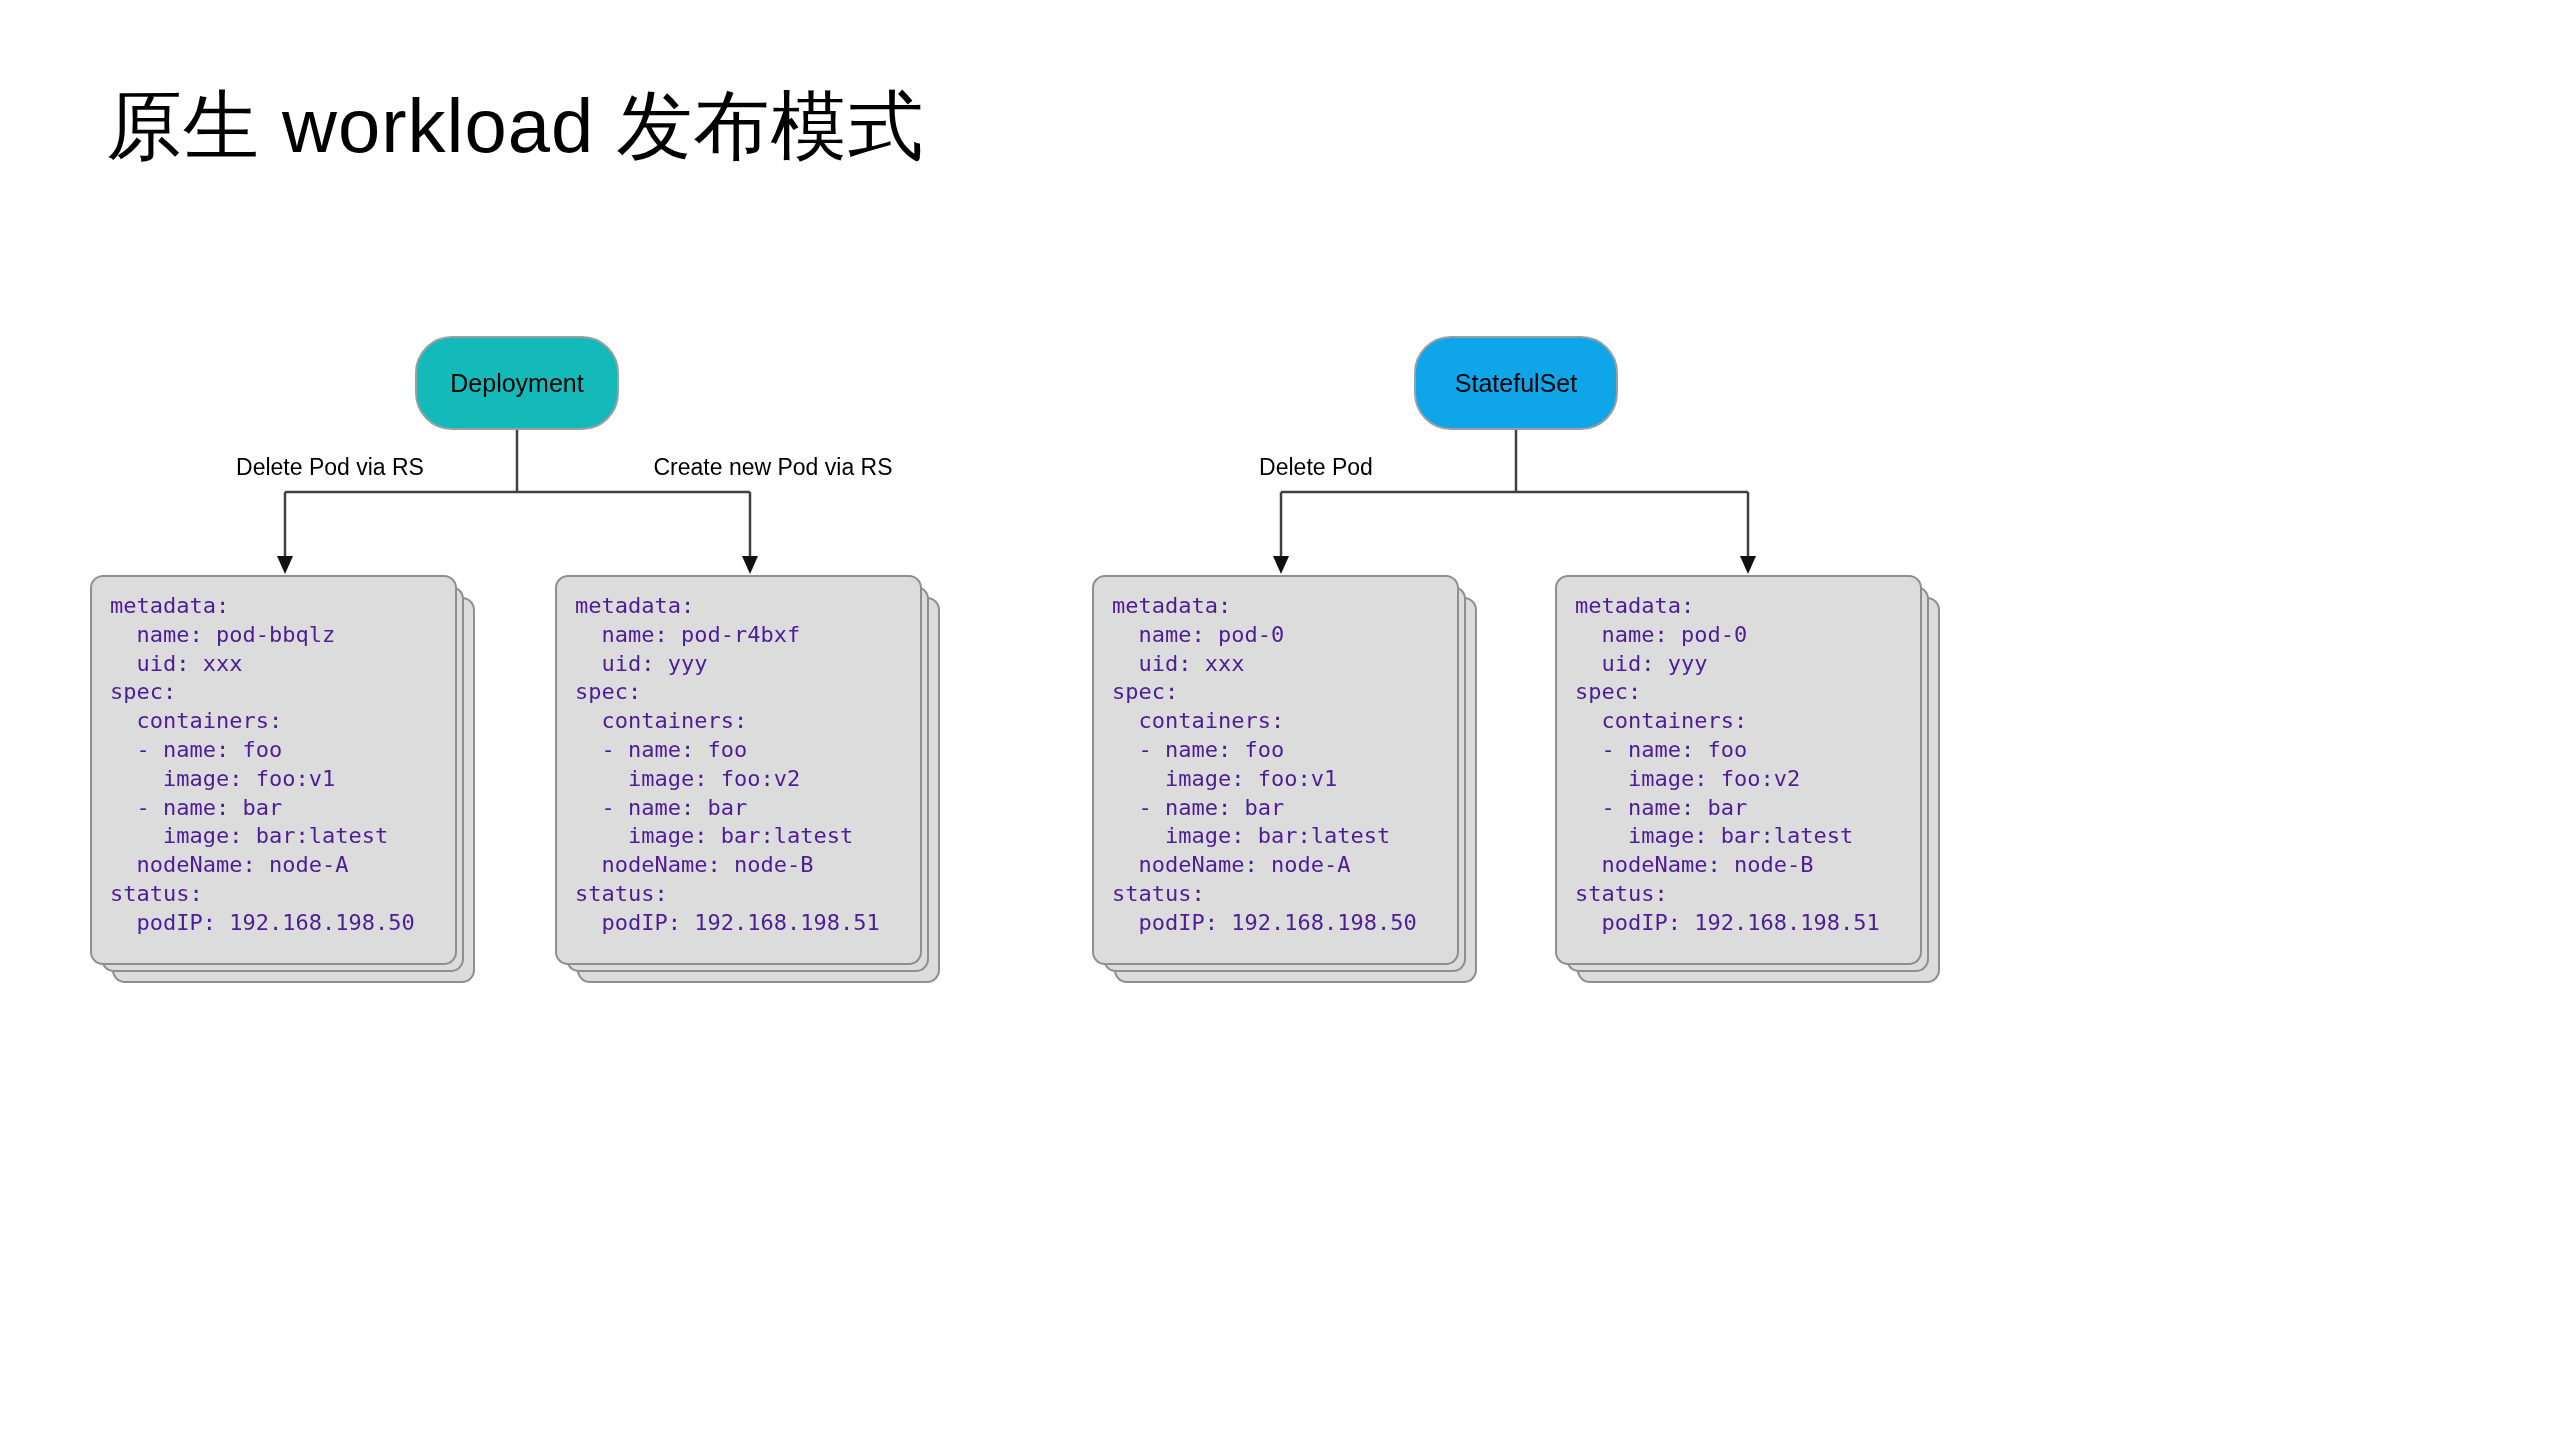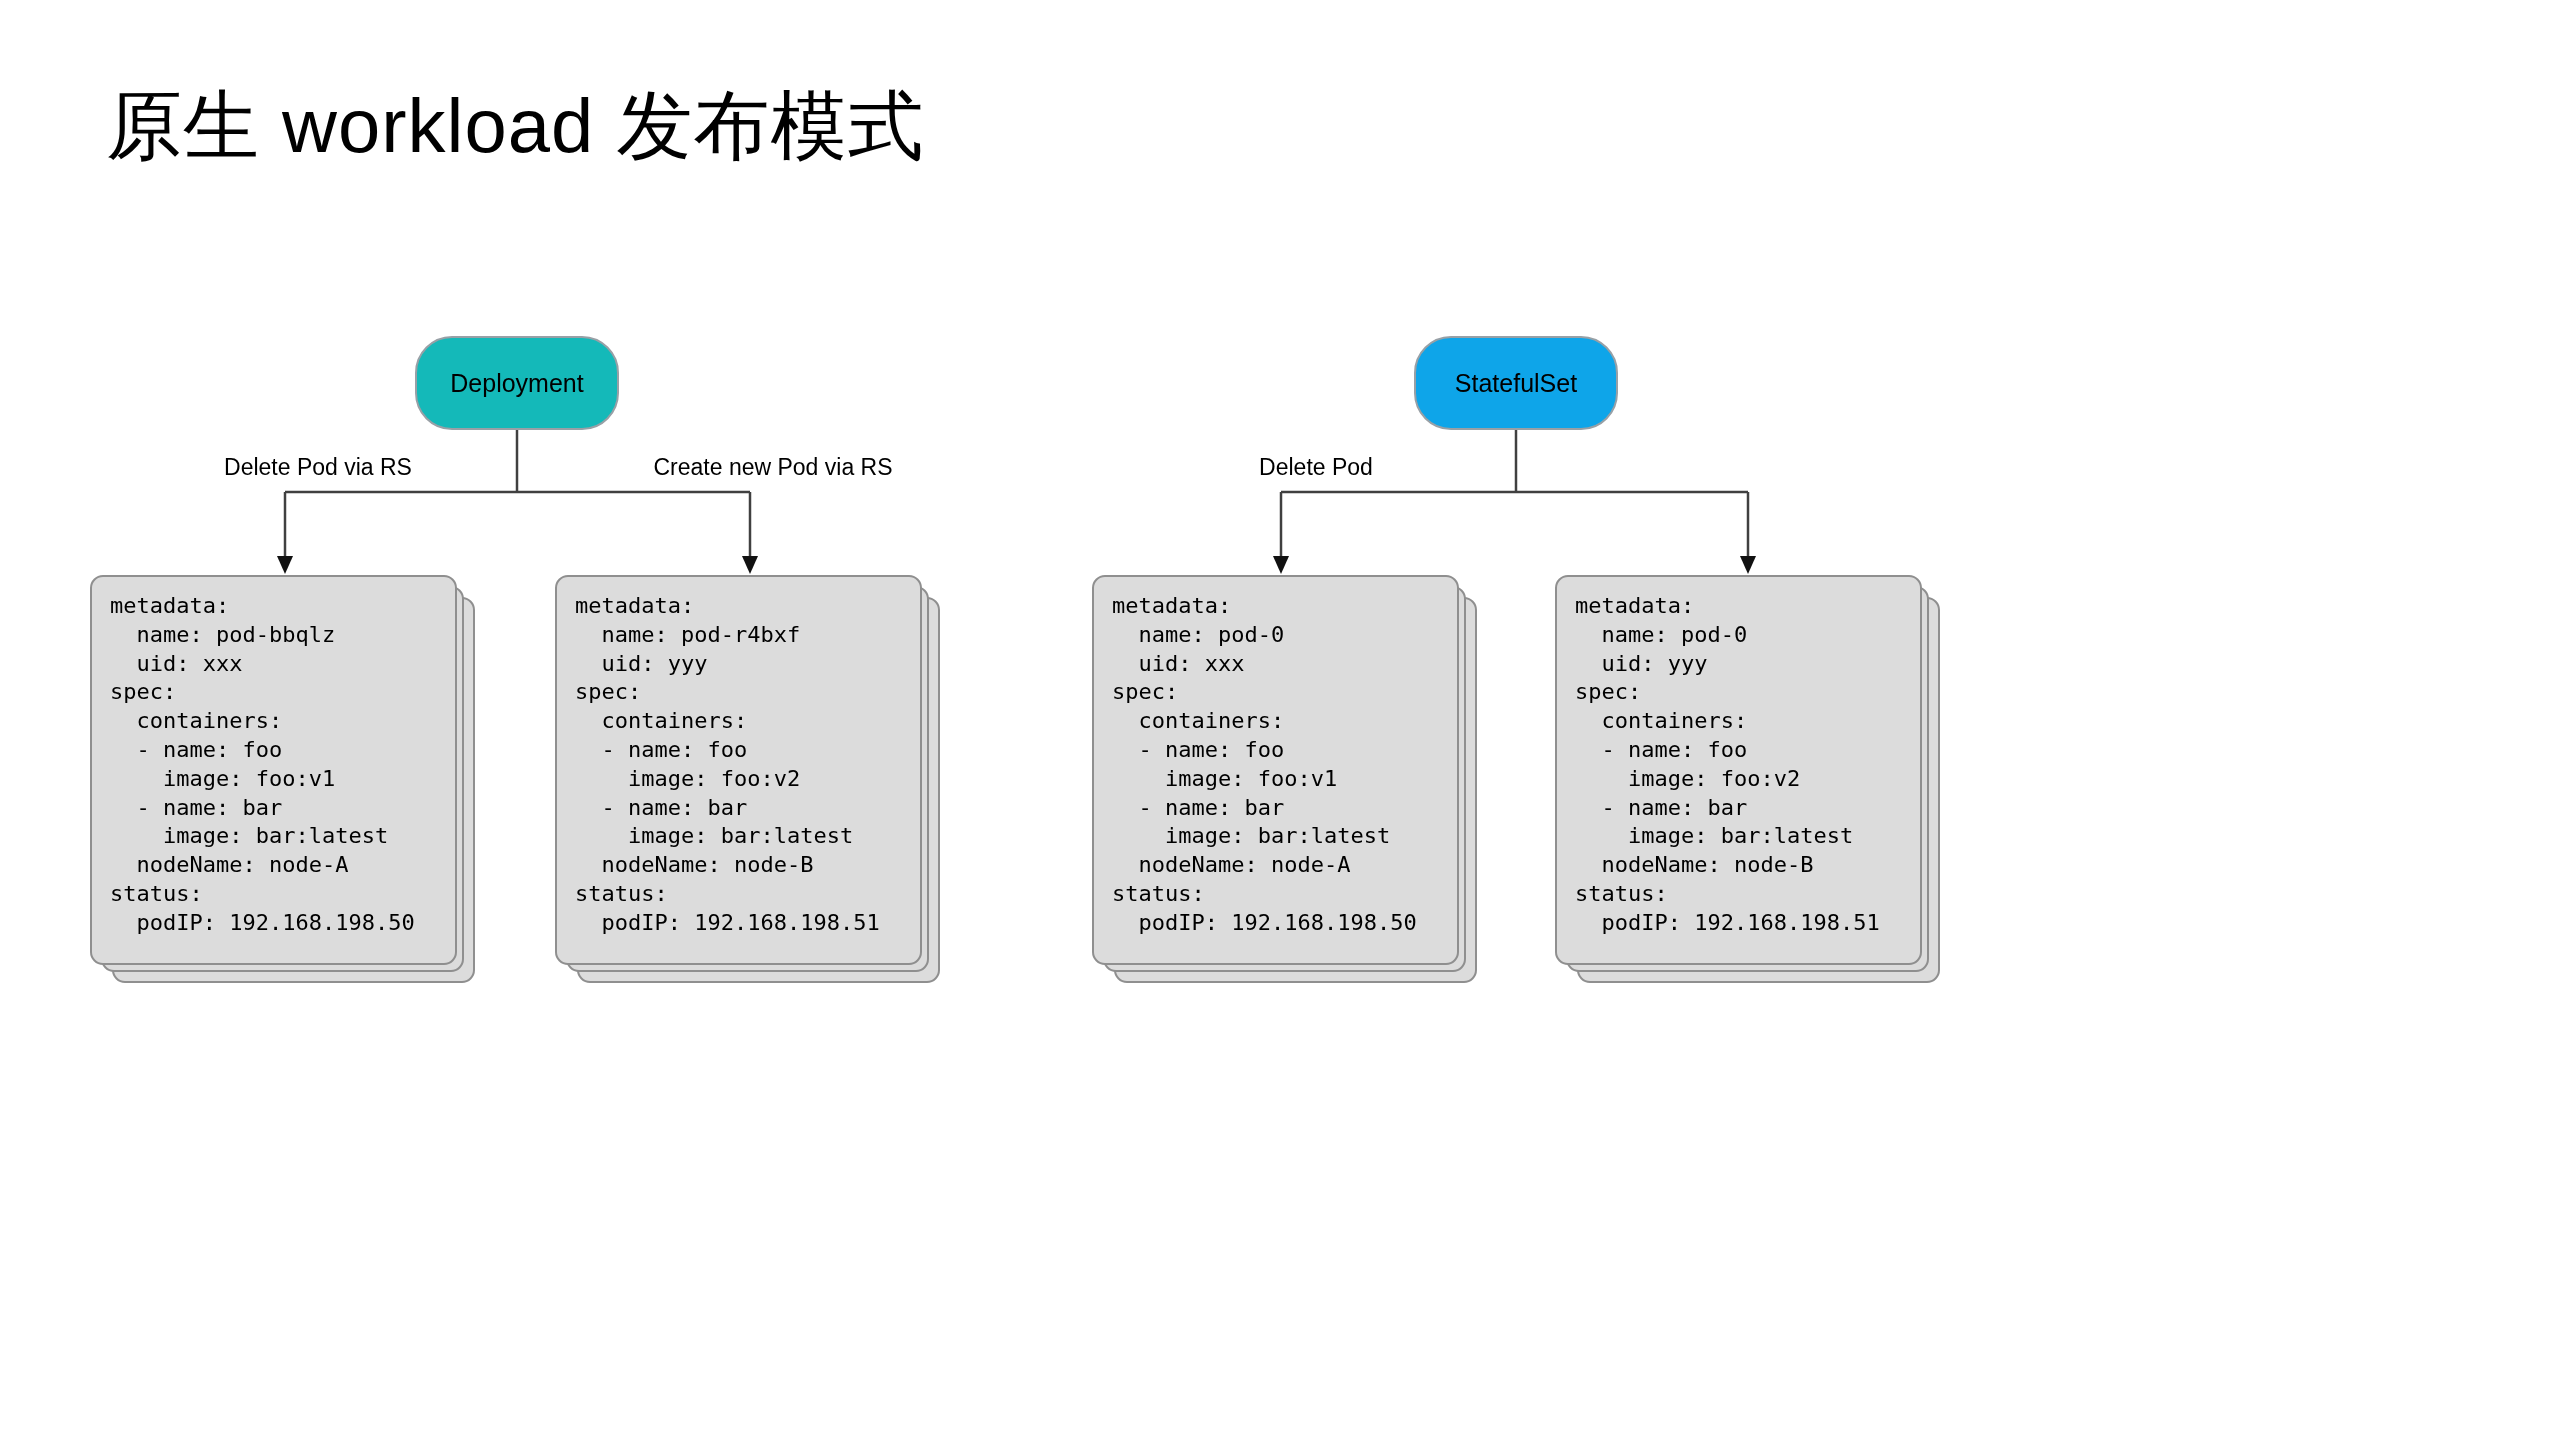--- a/index.html
+++ b/index.html
@@ -29,21 +29,21 @@
     display:flex;align-items:center;justify-content:center;
     font-size:25px;color:#000;white-space:nowrap;
   }
   .pill-deployment{left:415px;top:336px;}
   .pill-statefulset{left:1414px;top:336px;}
 
   .edge-label{
     position:absolute;
     font-size:23px;line-height:34px;color:#000;white-space:nowrap;
   }
-  .lbl-d-left {left:318px; top:450px;transform:translateX(-50%);text-align:center;}
+  .lbl-d-left {left:330px; top:450px;transform:translateX(-50%);text-align:center;}
   .lbl-d-right{left:728px; top:450px;transform:translateX(-50%);text-align:center;margin-left:45px;}
   .lbl-s-left {left:1316px;top:450px;transform:translateX(-50%);text-align:center;}
   .lbl-s-right{left:1658px;top:428px;text-align:left;}
 
   .pod-card{
     position:absolute;top:575px;width:367px;height:390px;
     background:#dcdcdc;border:2px solid #8f8f8f;border-radius:13px;
     box-sizing:border-box;
   }
   .pod-card::after{
@@ -57,21 +57,21 @@
     box-sizing:border-box;z-index:-2;
   }
   .card-1{left:90px;}
   .card-2{left:555px;}
   .card-3{left:1092px;}
   .card-4{left:1555px;}
 
   .pod-card pre{
     margin:0;padding:15px 8px 0 18px;position:relative;
     font-family:"DejaVu Sans Mono","Liberation Mono",monospace;
-    font-size:22px;line-height:28.8px;color:#000000;
+    font-size:22px;line-height:28.8px;color:#4c1d95;
   }
 </style>
 </head>
 <body>
 
 <div class="stage">
 
   <h1 class="title">原生 workload 发布模式</h1>
 
   <svg class="connectors" viewBox="0 0 2559 1439" xmlns="http://www.w3.org/2000/svg">

